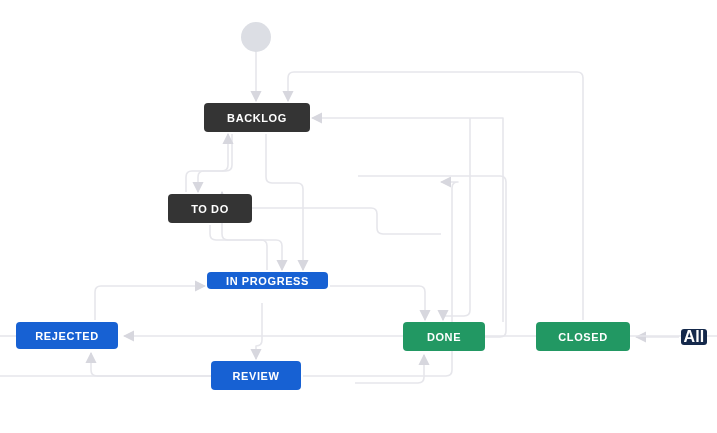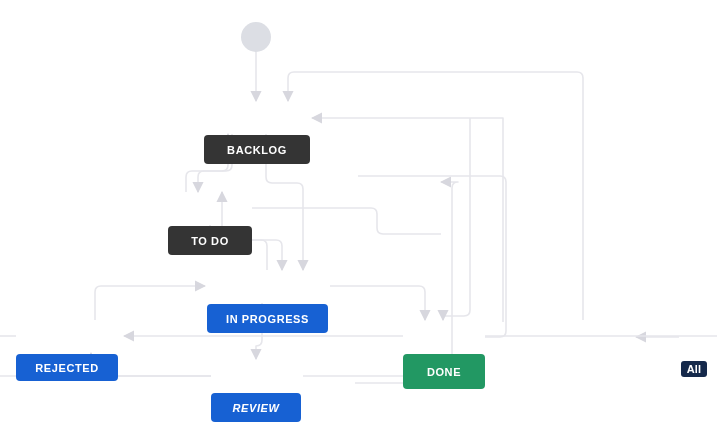--- a/index.html
+++ b/index.html
@@ -33,26 +33,25 @@
     align-items: center;
     justify-content: center;
     border-radius: 4px;
     box-sizing: border-box;
     color: #ffffff;
     font-size: 11px;
     font-weight: bold;
     letter-spacing: 0.6px;
     white-space: nowrap;
     user-select: none;
-    margin-top: 32px;
   }
   .node-dark   { background: #343434; }
   .node-blue   { background: #1761D3; }
   .node-green  { background: #229863; }
-  .node-badge  { background: #15294B; border-radius: 3px; font-size: 11px;
+  .node-badge  { background: #15294B; border-radius: 3px; font-size: 16px;
                  letter-spacing: 0.2px; }
   .start-node {
     position: absolute;
     border-radius: 50%;
     background: #DCDEE4;
   }
 </style>
 </head>
 <body>
 
@@ -114,34 +113,37 @@
   <div class="start-node" style="left:241px; top:22px; width:30px; height:30px;"></div>
 
   <div class="node node-dark" style="left:204px; top:103px; width:106px; height:29px;">
     <span>BACKLOG</span>
   </div>
 
   <div class="node node-dark" style="left:168px; top:194px; width:84px; height:29px;text-align:right;">
     <span>TO DO</span>
   </div>
 
-  <div class="node node-blue" style="left:207px; top:272px; width:121px; height:29px;">
+  <div class="node node-blue" style="left:207px; top:272px; width:121px; height:17px;">
     <span>IN PROGRESS</span>
   </div>
 
   <div class="node node-blue" style="left:16px; top:322px; width:102px; height:27px;">
     <span>REJECTED</span>
   </div>
 
-  <div class="node node-blue" style="left:211px; top:361px; width:90px; height:29px;font-style:italic;">
+  <div class="node node-blue" style="left:211px; top:361px; width:90px; height:29px;">
     <span>REVIEW</span>
   </div>
 
-  <div class="node node-green" style="left:403px; top:322px; width:82px; height:35px;">
+  <div class="node node-green" style="left:403px; top:322px; width:82px; height:29px;">
     <span>DONE</span>
   </div>
 
+  <div class="node node-green" style="left:536px; top:322px; width:94px; height:29px;">
+    <span>CLOSED</span>
+  </div>
 
   <div class="node node-badge" style="left:681px; top:329px; width:26px; height:16px;">
     <span>All</span>
   </div>
 
 </div>
 
 </body></html>

